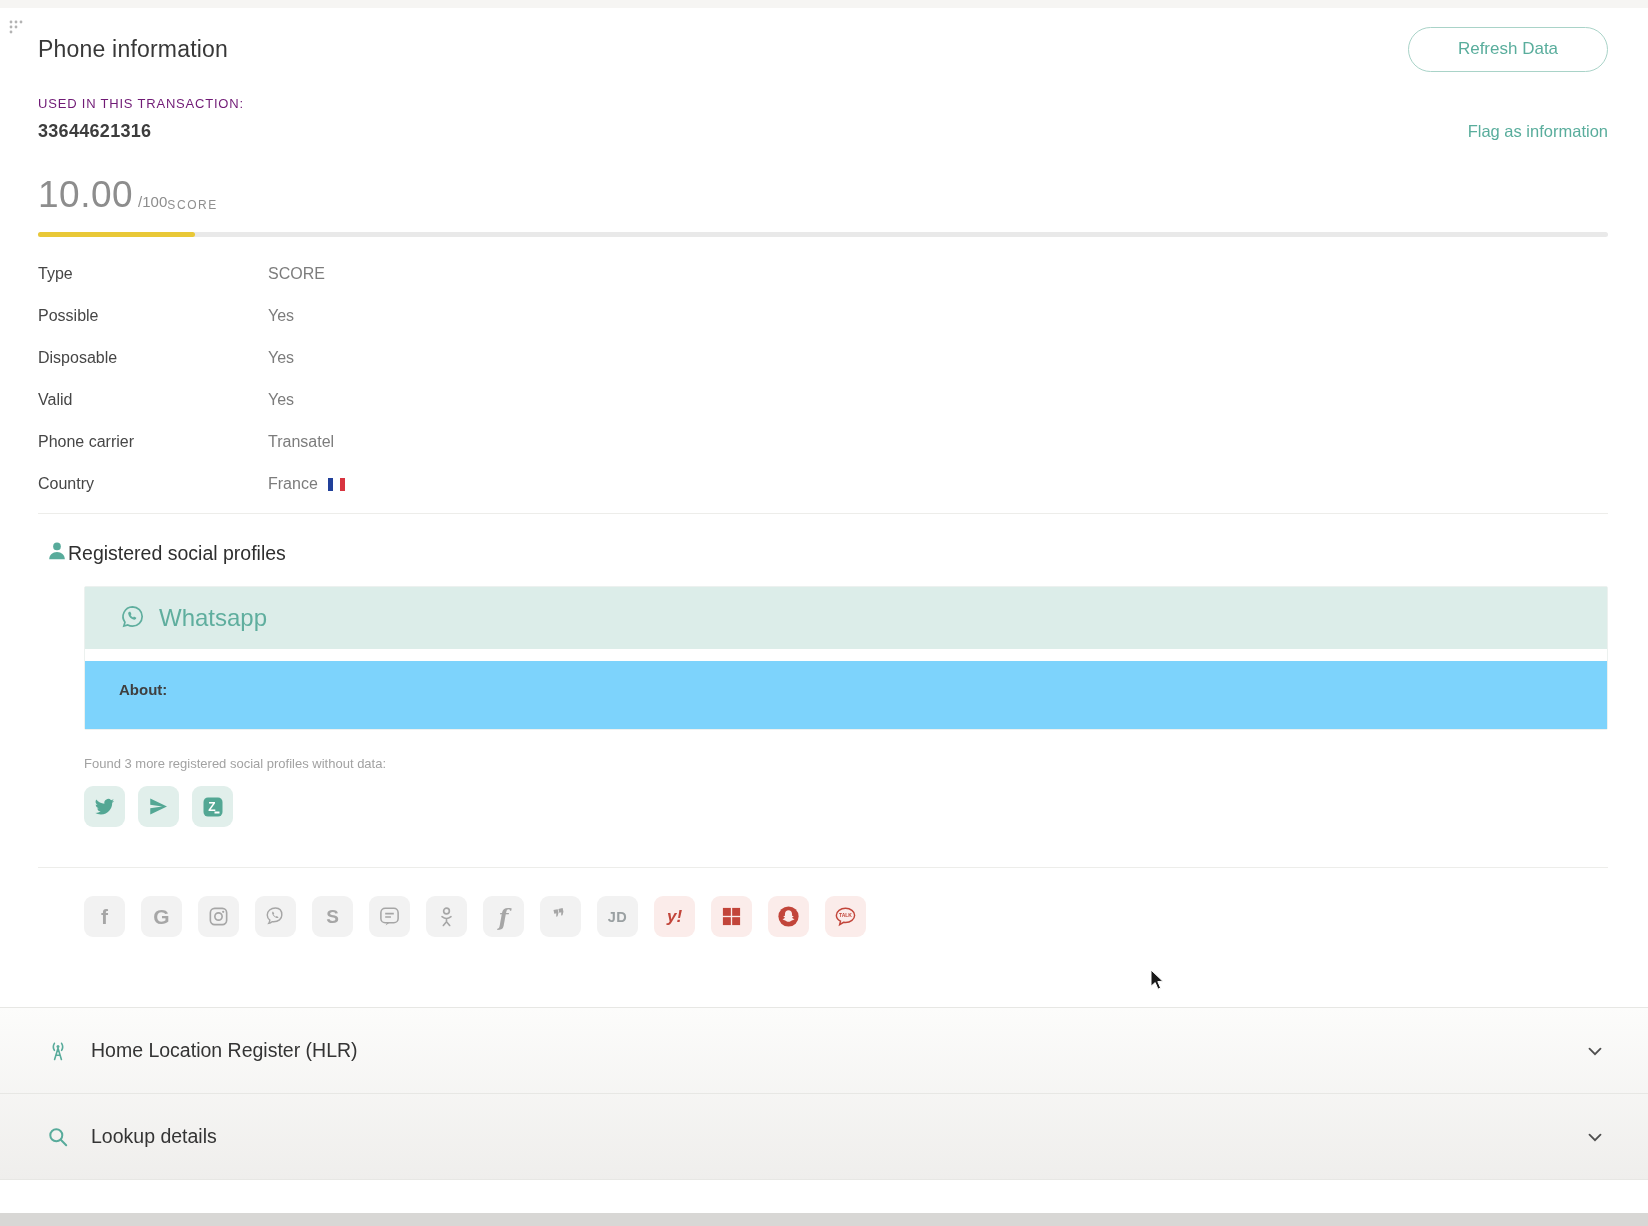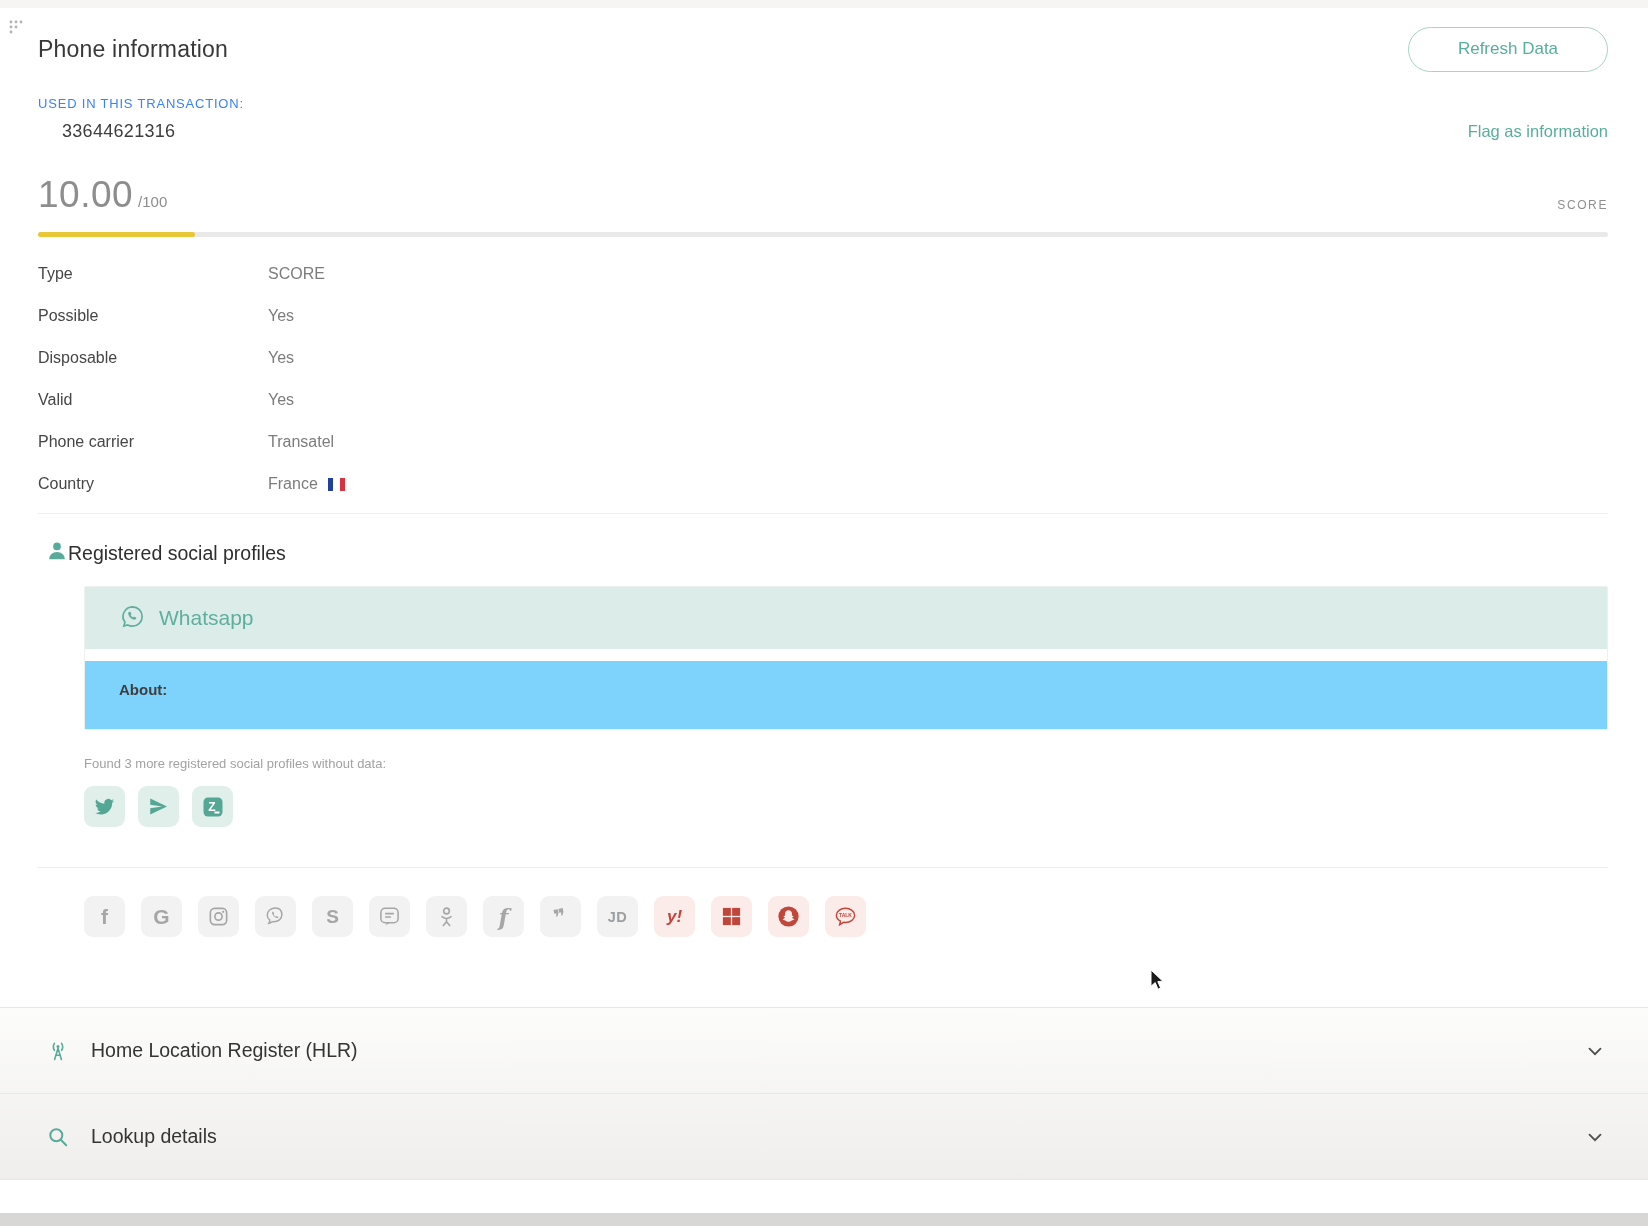--- a/index.html
+++ b/index.html
@@ -9,26 +9,26 @@
   .card { position:relative; background:#ffffff; height:1205px; padding:18px 40px 0 38px; overflow:hidden; }
   .bottom-strip { height:13px; background:#d8d7d5; }
 
   .drag-handle { position:absolute; top:10px; left:7px; }
 
   .header-row { display:flex; justify-content:space-between; align-items:center; height:46px; }
   .page-title { font-size:23px; color:#383838; font-weight:500; letter-spacing:.2px; }
   .refresh-btn { width:200px; height:45px; border:1px solid #a9d3c8; border-radius:24px;
     background:#fff; color:#59ad9c; font-size:17px; font-family:inherit; cursor:pointer; }
 
-  .tx-label { margin-top:24px; font-size:13px; color:#3b82f6; font-weight:500; letter-spacing:.8px; }
+  .tx-label { margin-top:24px; font-size:13px; color:#701a75; font-weight:500; letter-spacing:.8px; }
   .tx-row { margin-top:10px; display:flex; justify-content:space-between; align-items:baseline; }
-  .tx-number { font-size:18px; color:#3d3d3d; font-weight:400; letter-spacing:.3px;margin-left:24px; }
+  .tx-number { font-size:18px; color:#3d3d3d; font-weight:700; letter-spacing:.3px; }
   .flag-link { font-size:16.5px; color:#59ad9c; text-decoration:none; cursor:pointer; }
 
-  .score-row { margin-top:30px; display:flex; justify-content:space-between; align-items:flex-end; height:44px; }
+  .score-row { margin-top:30px; display:flex; align-items:flex-end; height:44px; }
   .score-value { font-size:37px; color:#8d8d8d; font-weight:300; letter-spacing:.5px; }
   .score-den { font-size:15px; color:#8d8d8d; margin-left:5px; }
   .score-label { font-size:12px; color:#8f8f8f; letter-spacing:1.6px; font-weight:500; padding-bottom:4px; }
   .score-bar { margin-top:16px; height:5px; background:#e9e9e9; border-radius:3px; }
   .score-bar-fill { height:5px; background:#e9c837; border-radius:3px; }
 
   .details { margin-top:16px; }
   .detail-row { display:flex; align-items:center; height:42px; }
   .detail-label { width:230px; font-size:16px; color:#464646; }
   .detail-value { font-size:16px; color:#7c7c7c; display:flex; align-items:center; gap:10px; }
@@ -39,21 +39,21 @@
   .divider { height:1px; background:#ededea; }
   .d1 { margin-top:8px; } .d2 { margin-top:40px; }
 
   .section-header { display:flex; align-items:center; padding-left:8px; }
   .sh1 { margin-top:26px; } .sh2 { margin-top:26px; }
   .section-title { font-size:19.5px; color:#2f2f2f; font-weight:500; }
 
   .wa-box { margin-top:20px; margin-left:46px; border:1px solid #ecf1ef; border-radius:2px; }
   .wa-banner { height:62px; background:#dcede9; display:flex; align-items:center; padding-left:34px; gap:13px;
     color:#5fae9e; cursor:pointer; }
-  .wa-banner-label { font-size:21px; color:#5fae9e; }
+  .wa-banner-label { font-size:24px; color:#5fae9e; }
   .wa-about { height:68px; padding:20px 34px; background:#7dd3fc;margin-top:12px; }
   .wa-about-label { font-size:15px; color:#3f3f3f; font-weight:700; }
   .wa-about-value { font-size:15px; color:#7c7c7c; margin-left:8px; }
 
   .found-text { margin-top:26px; margin-left:46px; font-size:13px; color:#a2a2a2; }
 
   .tiles { display:flex; margin-left:46px; }
   .reg-tiles { margin-top:15px; gap:13px; }
   .notreg-tiles { margin-top:28px; gap:16px; }
   .tile { width:41px; height:41px; border-radius:9px; display:flex; align-items:center; justify-content:center; }

